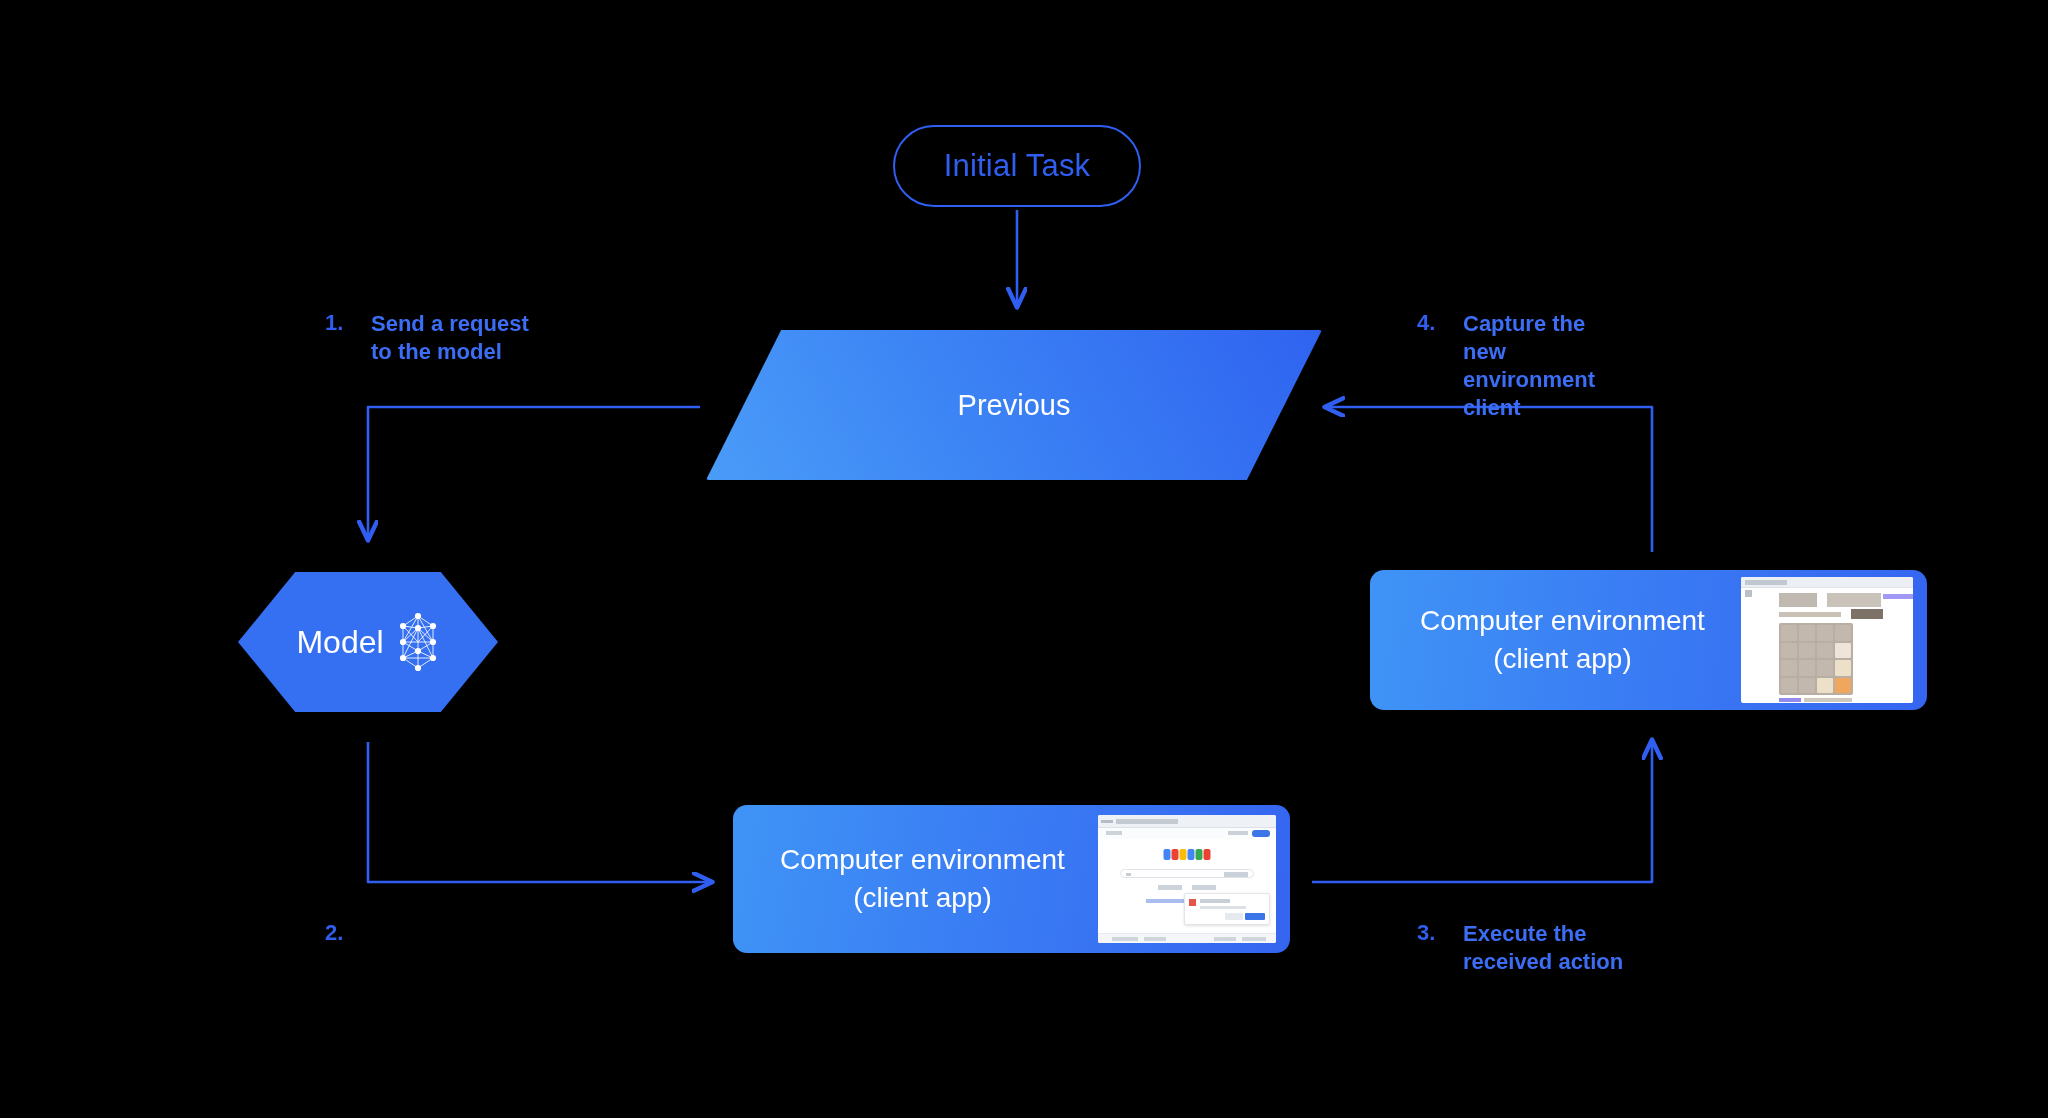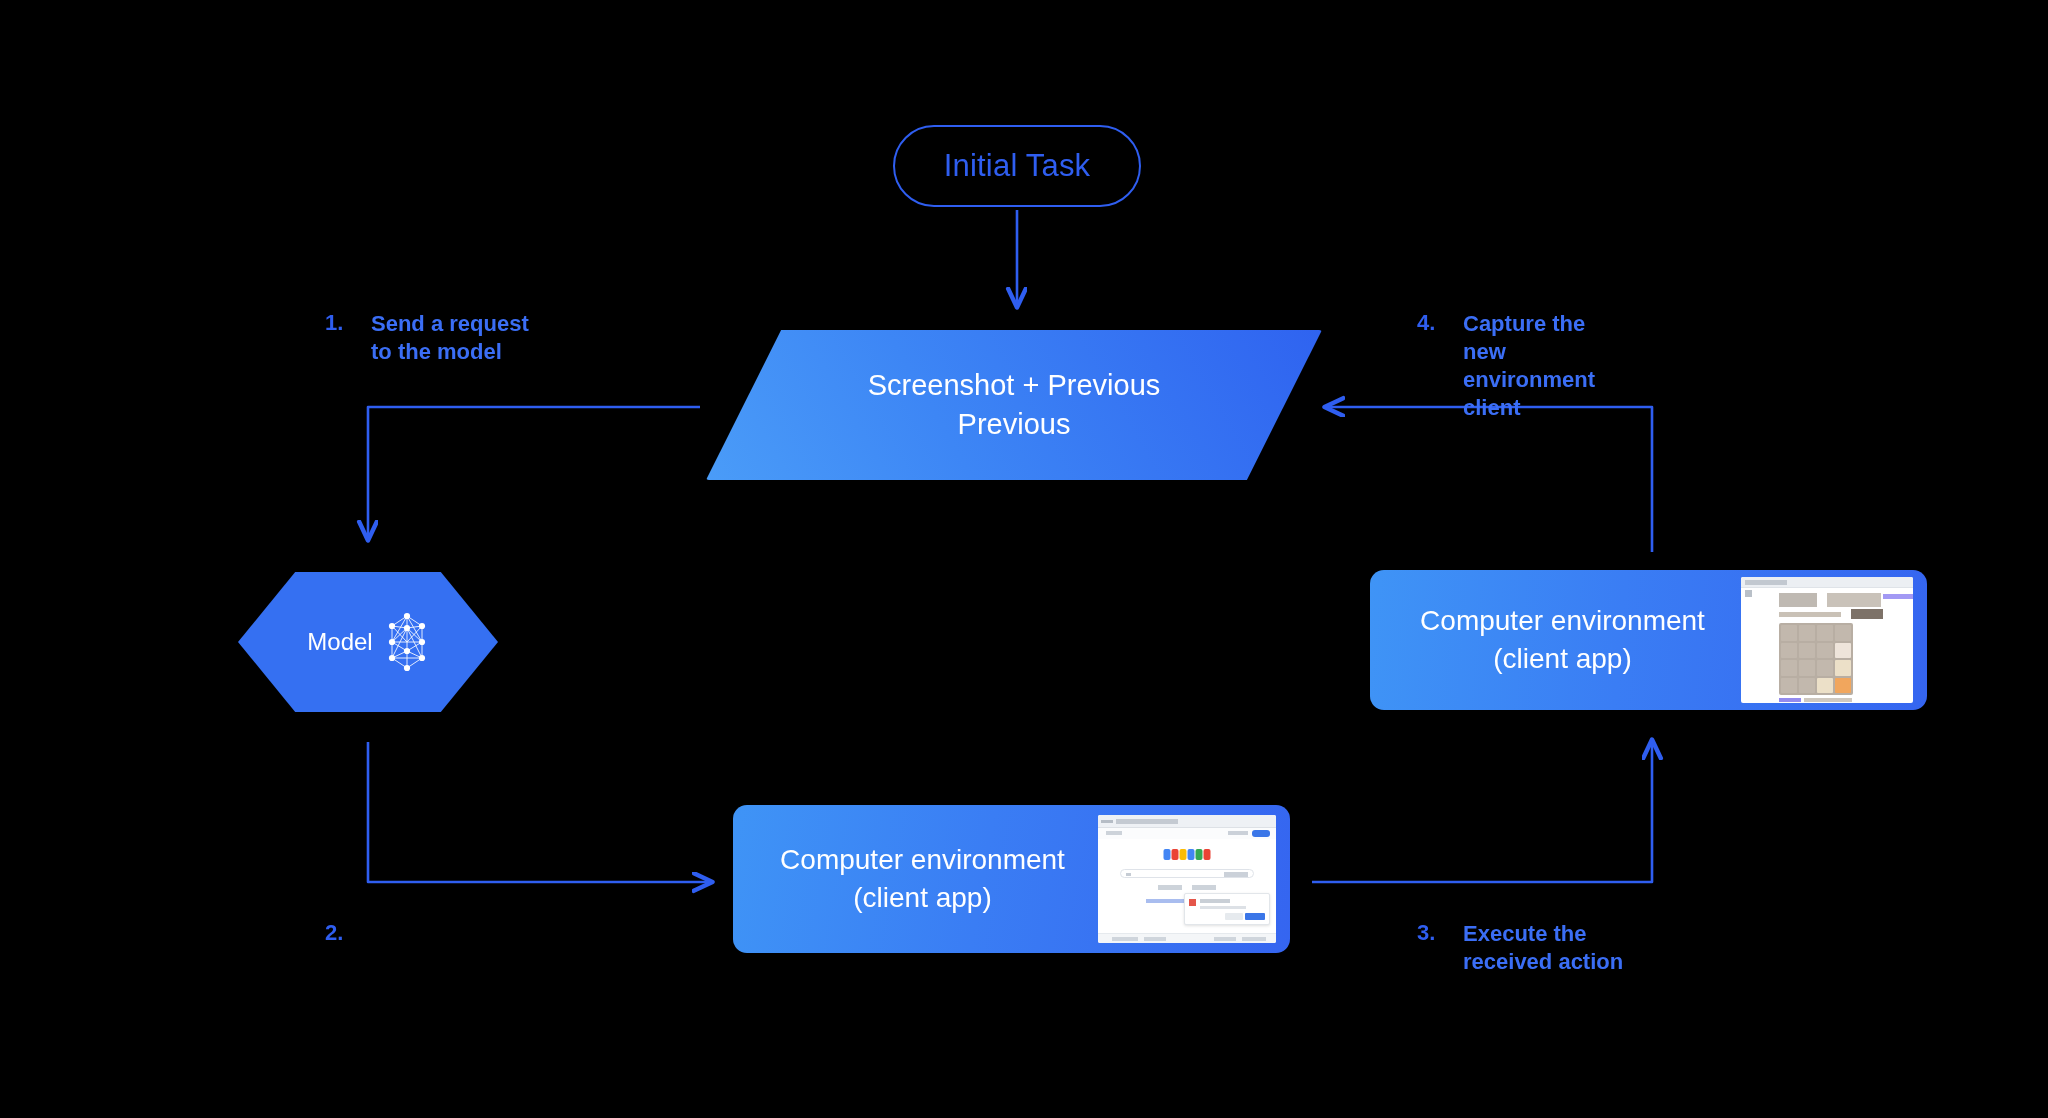--- a/index.html
+++ b/index.html
@@ -57,21 +57,21 @@
   }
   .hex-bg {
     position: absolute; inset: 0;
     background: #3570f2;
     clip-path: polygon(22% 0%, 78% 0%, 100% 50%, 78% 100%, 22% 100%, 0% 50%);
   }
   .hex-inner {
     position: absolute; inset: 0;
     display: flex; align-items: center; justify-content: center; gap: 12px;
   }
-  .hex-inner .hex-text { color: #fff; font-size: 24px; }
+  .hex-inner .hex-text { color: #fff; font-size: 32px; }
   .nn-icon { width: 44px; height: 62px; display: block; }
 
   
   .env-card {
     position: absolute;
     border-radius: 14px;
     overflow: hidden;
     display: flex; align-items: center;
   }
   .env-right {
@@ -183,21 +183,20 @@
     <path d="M1652,552 L1652,407 L1325,407" fill="none" stroke="#2f5ef0" stroke-width="2.6" stroke-linejoin="round" marker-end="url(#ah)"></path>
   </svg>
 
   <div class="pill">
     <span>Initial Task</span>
   </div>
 
   <div class="para-wrap">
     <div class="para-bg"></div>
     <div class="para-label">
-      <div>Screenshot + Previous</div>
       <div>Previous</div>
     </div>
   </div>
 
   <div class="hex-wrap">
     <div class="hex-bg"></div>
     <div class="hex-inner">
       <div class="hex-text">Model</div>
       <svg class="nn-icon" viewBox="0 0 44 62">
         <g stroke="#ffffff" stroke-width="0.9" fill="none" opacity="0.95">

